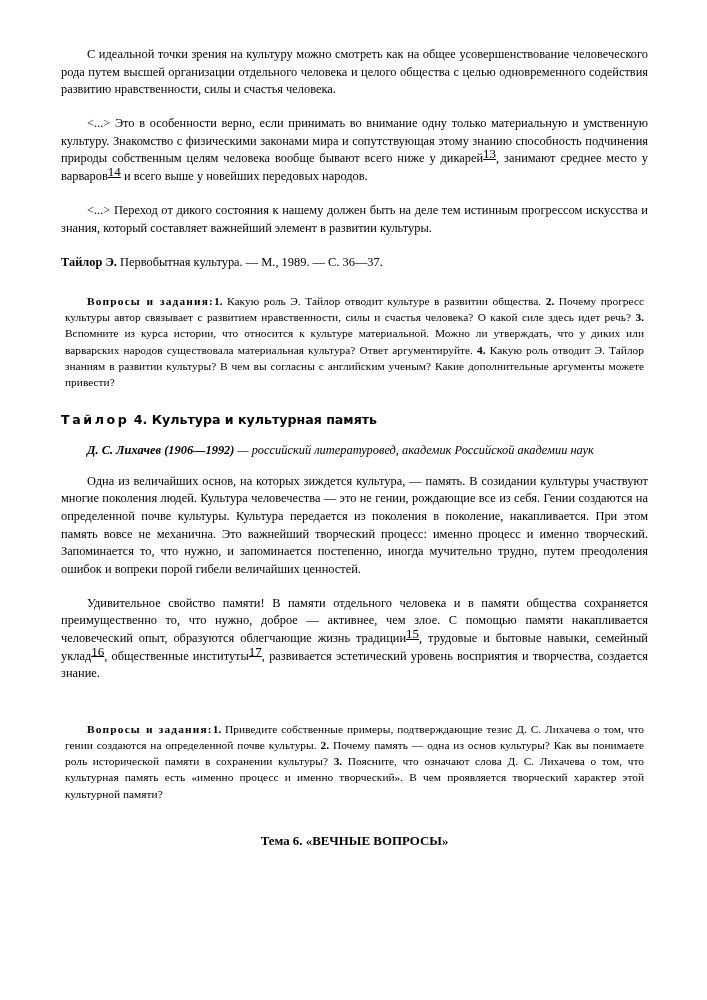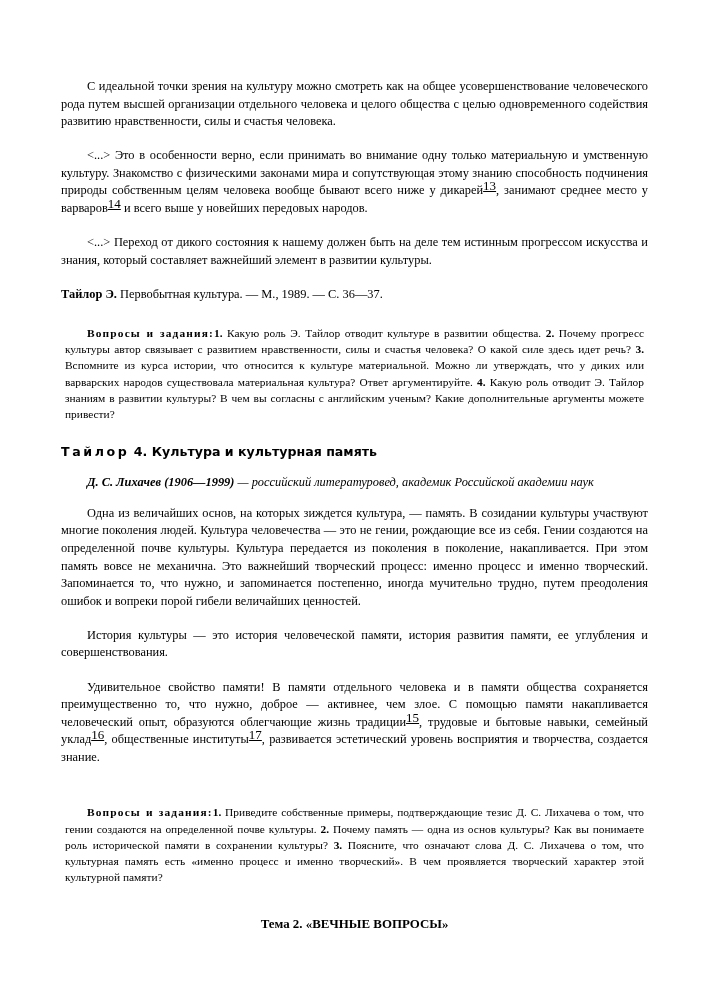--- a/index.html
+++ b/index.html
@@ -13,21 +13,21 @@
     overflow: hidden;
     font-family: "Liberation Serif", "DejaVu Serif", serif;
     color: #000000;
     -webkit-font-smoothing: antialiased;
   }
   .page {
     position: relative;
     width: 707px;
     height: 1000px;
     box-sizing: border-box;
-    padding: 78px 59px 0 61px;
+    padding: 46px 59px 0 61px;
   }
   .col {
     width: 587px;
   }
 
   
   p.body-par {
     margin: 0 0 16.5px 0;
     font-size: 12.4px;
     line-height: 17.6px;
@@ -136,36 +136,35 @@
     <div class="gap-lg"></div>
 
     <p class="questions"><span class="q-head">Вопросы и задания:</span><span class="q-num">1.</span><span> Какую роль Э. Тайлор отводит культуре в развитии общества. </span><span class="q-num">2.</span><span> Почему прогресс культуры автор связывает с развитием нравственности, силы и счастья человека? О какой силе здесь идет речь? </span><span class="q-num">3.</span><span> Вспомните из курса истории, что относится к культуре материальной. Можно ли утверждать, что у диких или варварских народов существовала материальная культура? Ответ аргументируйте. </span><span class="q-num">4.</span><span> Какую роль отводит Э. Тайлор знаниям в развитии культуры? В чем вы согласны с английским ученым? Какие дополнительные аргументы можете привести?</span></p>
 
     <div class="gap-lg"></div>
 
     <h2 class="text-heading"><span class="spaced">Тайлор</span><span> 4. Культура и культурная память</span></h2>
 
     <div class="gap-md"></div>
 
-    <p class="author-bio"><b>Д. С. Лихачев (1906—1999)</b><span> — российский литературовед, академик Российской академии наук</span></p>
+    <p class="author-bio"><b>Д. С. Лихачев (1906—1992)</b><span> — российский литературовед, академик Российской академии наук</span></p>
 
     <div class="gap-md"></div>
 
     <p class="body-par">Одна из величайших основ, на которых зиждется культура, — память. В созидании культуры участвуют многие поколения людей. Культура человечества — это не гении, рождающие все из себя. Гении создаются на определенной почве культуры. Культура передается из поколения в поколение, накапливается. При этом память вовсе не механична. Это важнейший творческий процесс: именно процесс и именно творческий. Запоминается то, что нужно, и запоминается постепенно, иногда мучительно трудно, путем преодоления ошибок и вопреки порой гибели величайших ценностей.</p>
 
-    <p class="body-par">История культуры — это история человеческой памяти, история развития памяти, ее углубления и совершенствования.</p>
 
     <p class="body-par tight"><span>Удивительное свойство памяти! В памяти отдельного человека и в памяти общества сохраняется преимущественно то, что нужно, доброе — активнее, чем злое. С помощью памяти накапливается человеческий опыт, образуются облегчающие жизнь традиции</span><sup class="fn">15</sup><span>, трудовые и бытовые навыки, семейный уклад</span><sup class="fn">16</sup><span>, общественные институты</span><sup class="fn">17</sup><span>, развивается эстетический уровень восприятия и творчества, создается знание.</span></p>
 
     <div class="gap-lg"></div>
 
 
     <div class="gap-lg"></div>
 
     <p class="questions"><span class="q-head">Вопросы и задания:</span><span class="q-num">1.</span><span> Приведите собственные примеры, подтверждающие тезис Д. С. Лихачева о том, что гении создаются на определенной почве культуры. </span><span class="q-num">2.</span><span> Почему память — одна из основ культуры? Как вы понимаете роль исторической памяти в сохранении культуры? </span><span class="q-num">3.</span><span> Поясните, что означают слова Д. С. Лихачева о том, что культурная память есть «именно процесс и именно творческий». В чем проявляется творческий характер этой культурной памяти?</span></p>
 
     <div class="gap-lg"></div>
     <div class="gap-sm"></div>
 
-    <h2 class="theme-heading">Тема 2. «ВЕЧНЫЕ ВОПРОСЫ»</h2>
+    <h2 class="theme-heading">Тема 6. «ВЕЧНЫЕ ВОПРОСЫ»</h2>
 
   </div>
 </div>
 
 </body></html>

